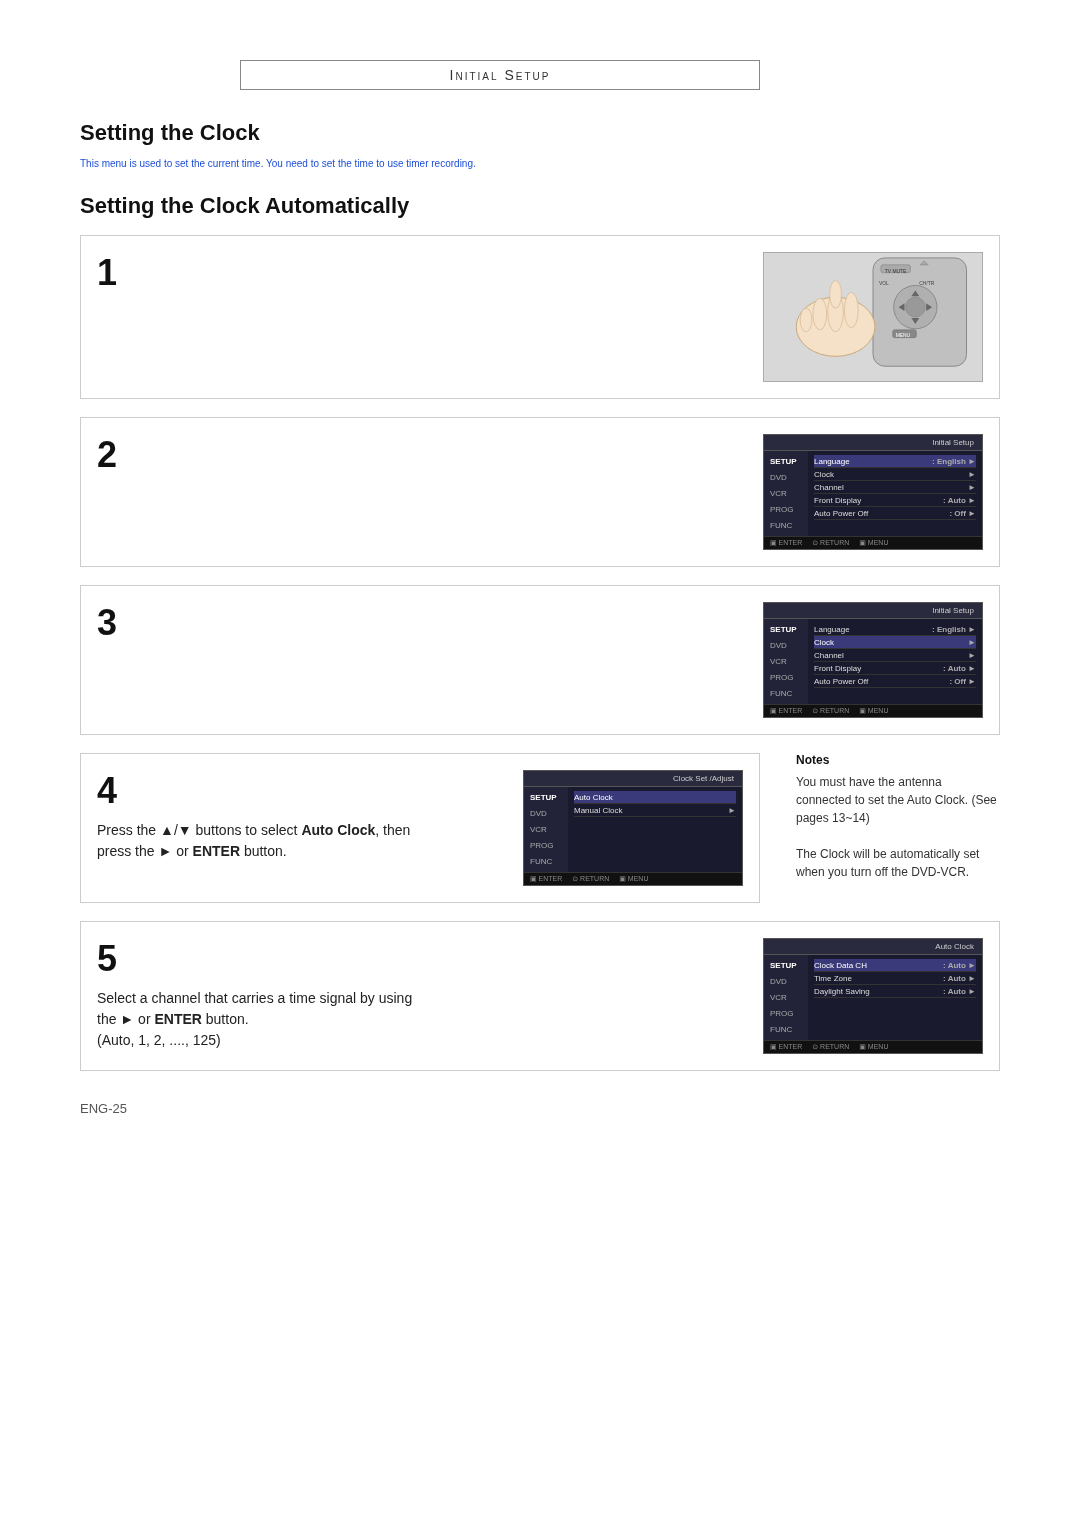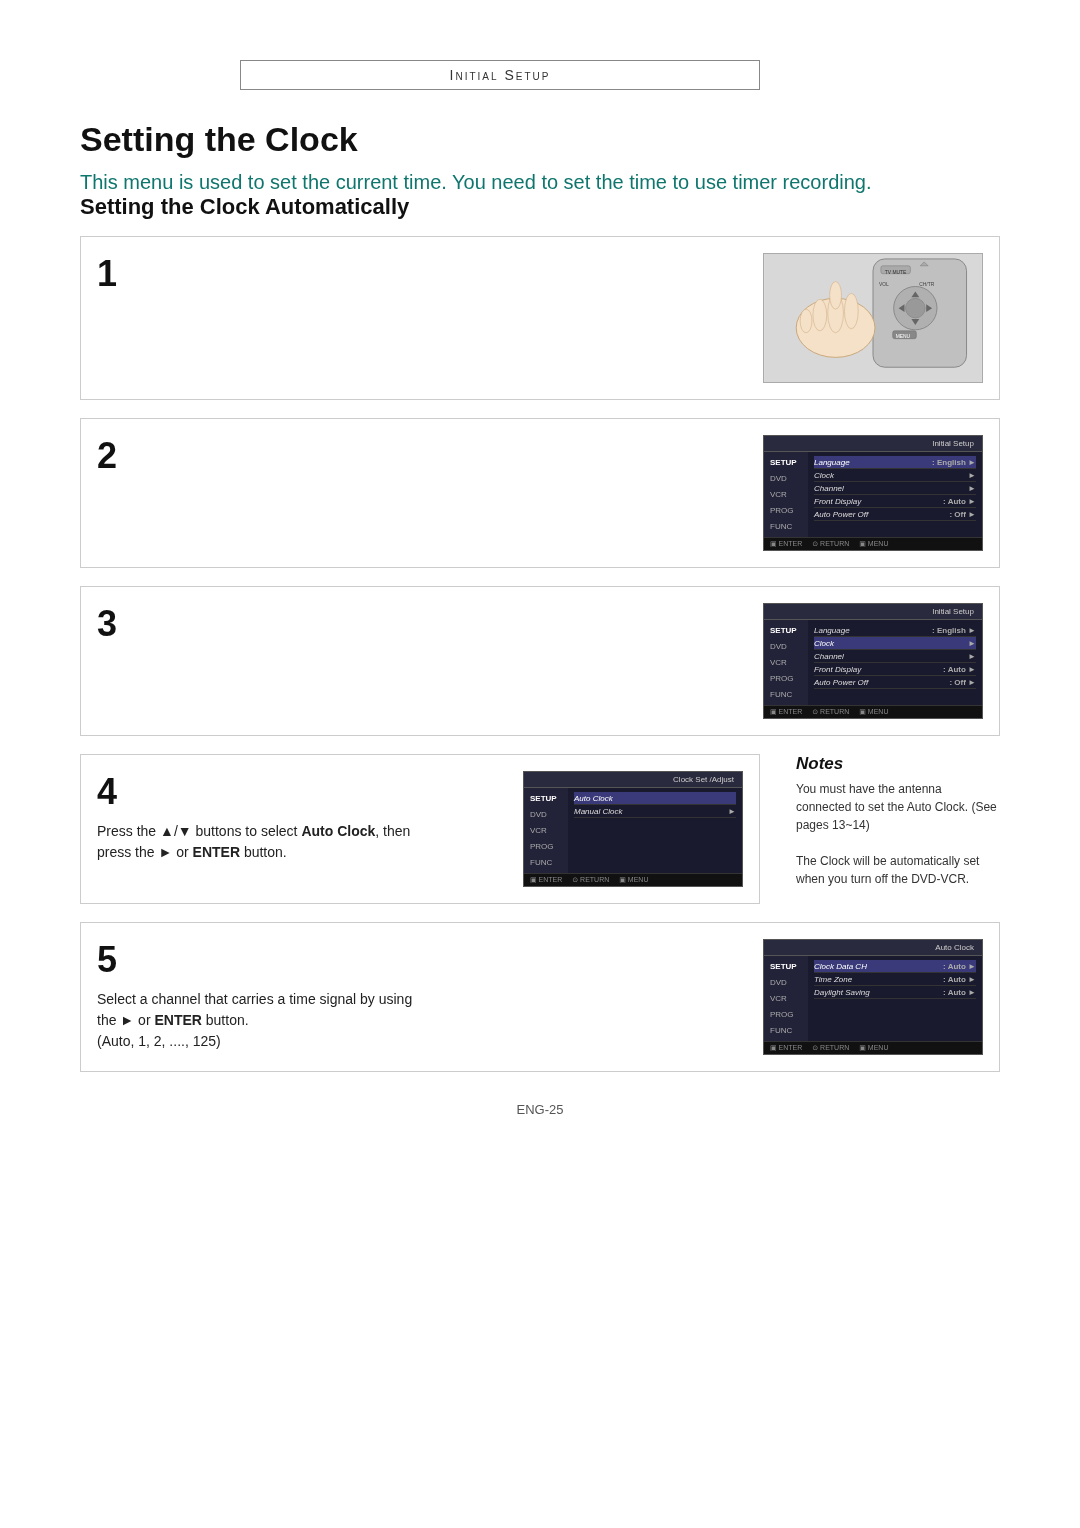--- a/index.html
+++ b/index.html
@@ -24,29 +24,30 @@
       margin-left: 160px;
     }
     .header-box span {
       font-size: 14px;
       letter-spacing: 2px;
       color: #333;
       font-variant: small-caps;
     }
 
     .page-title {
-      font-size: 34px;
+      font-size: 22px;
       font-weight: bold;
       margin-bottom: 12px;
       color: #111;
     }
 
     .page-desc {
-      font-size: 20px;
-      color: #0f766e;
+      font-size: 10px;
+      color: #1d4ed8;
+      margin-bottom: 24px;
     }
 
     .section-title {
       font-size: 22px;
       font-weight: bold;
       margin-bottom: 16px;
       color: #111;
     }
 
     .step-block {
@@ -165,45 +166,44 @@
       font-size: 8px;
       color: #ddd;
       border-bottom: 1px solid #333;
     }
 
     .menu-row.highlight {
       background: #3a3a7a;
       color: #fff;
     }
 
-    .menu-row-left { flex: 1; font-style: italic; }
+    .menu-row-left { flex: 1; }
     .menu-row-right { color: #aaa; font-weight: bold; }
 
     .menu-screen-footer {
       background: #111;
       padding: 2px 6px;
       display: flex;
       gap: 10px;
       font-size: 7px;
       color: #888;
       border-top: 1px solid #333;
     }
 
     
     .notes-box {
       flex: 0 0 220px;
       padding-left: 16px;
     }
 
     .notes-title {
-      font-size: 17px;
+      font-size: 12px;
       font-weight: bold;
       margin-bottom: 6px;
       color: #111;
-      font-style: italic;
     }
 
     .notes-text {
       font-size: 12px;
       color: #333;
       line-height: 1.5;
     }
 
     
     .step-block-4 {
@@ -216,21 +216,20 @@
     .step-block-4 .step-inner {
       flex: 1;
       border: 1px solid #ccc;
       padding: 16px;
       display: flex;
       flex-direction: row;
       gap: 20px;
     }
 
     .page-footer {
-      text-align: center;
       font-size: 13px;
       color: #555;
       margin-top: 30px;
     }
 
     
     .clock-set-screen .menu-screen-header {
     }
 
     

